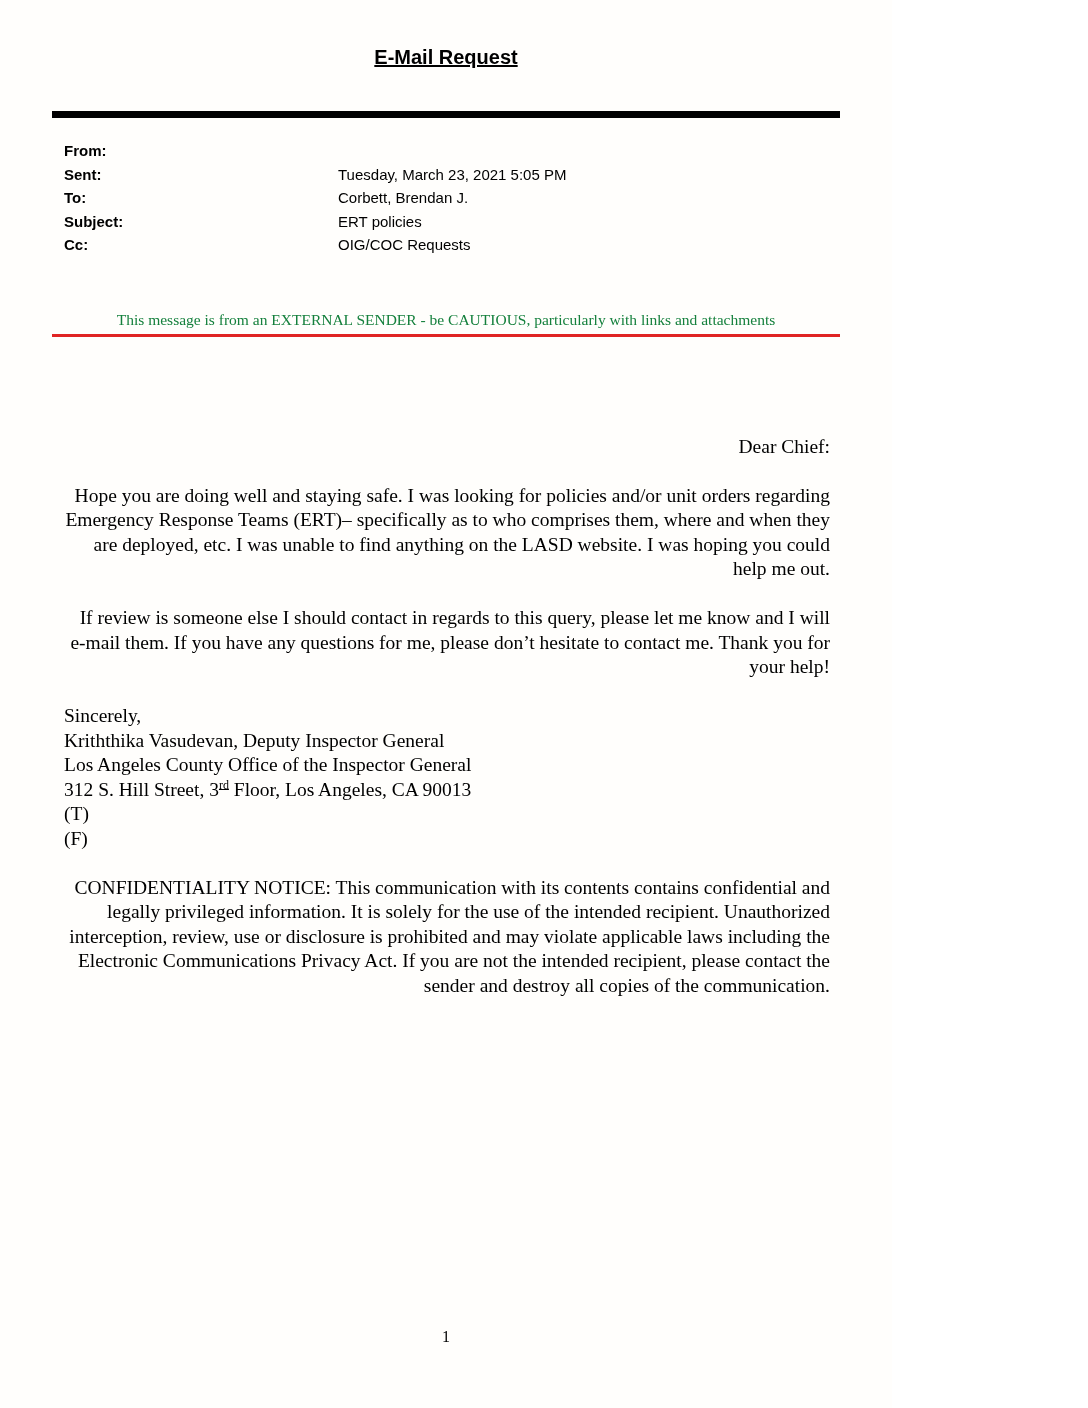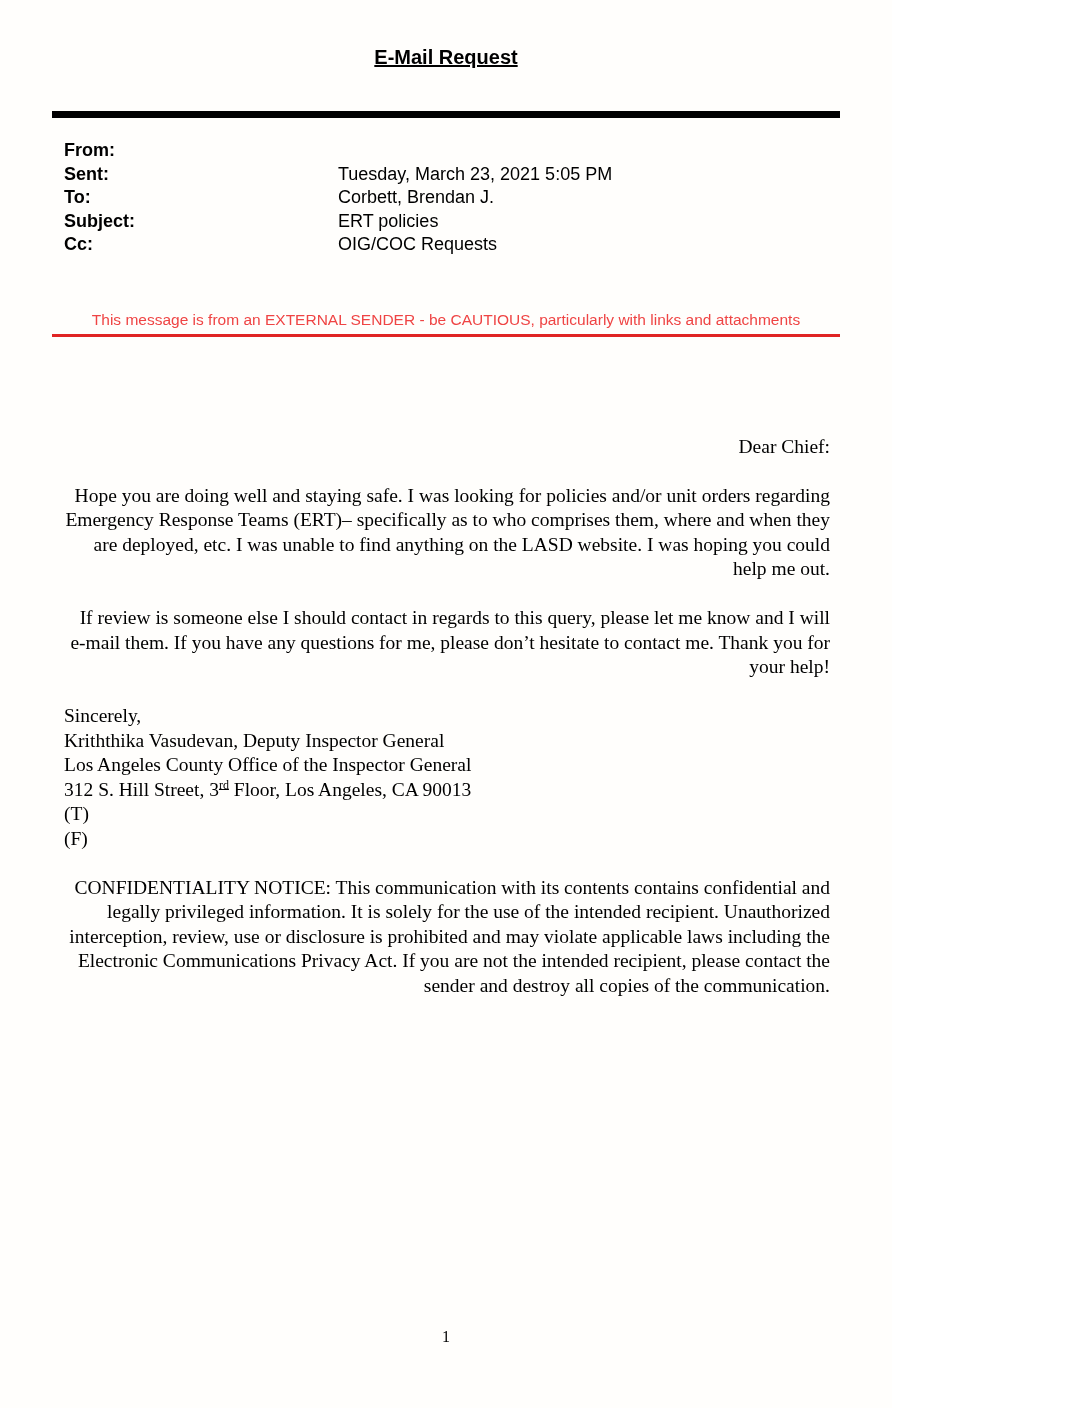--- a/index.html
+++ b/index.html
@@ -25,21 +25,21 @@
   
   .top-rule {
     margin: 41px 52px 0 52px;
     height: 7px;
     background: #000;
   }
   
   .fields {
     margin: 21px 64px 0 64px;
     font-family: "Liberation Sans", sans-serif;
-    font-size: 18px;
+    font-size: 15px;
     line-height: 23.5px;
   }
   .field-row { display: flex; }
   .field-label { width: 274px; font-weight: bold; flex-shrink: 0; }
   .field-value { flex: 1; }
   
   .warning {
     margin-top: 53px;
     text-align: center;
     font-family: "Liberation Sans", sans-serif;
@@ -97,21 +97,21 @@
       <span class="field-label">Subject:</span>
       <span class="field-value">ERT policies</span>
     </div>
     <div class="field-row">
       <span class="field-label">Cc:</span>
       <span class="field-value">OIG/COC Requests</span>
     </div>
   </div>
 
   <div class="warning">
-    <span style="color: #ef4444;">This message is from an EXTERNAL SENDER - be CAUTIOUS, particularly with links and attachments</span>
+    <span style="color: #15803d; font-family: Liberation Serif, serif;">This message is from an EXTERNAL SENDER - be CAUTIOUS, particularly with links and attachments</span>
   </div>
   <div class="warning-rule" style="background: rgb(224, 36, 36);"></div>
 
   <div class="body">
     <p>Dear Chief:</p>
     <p>Hope you are doing well and staying safe. I was looking for policies and/or unit orders regarding Emergency Response Teams (ERT)– specifically as to who comprises them, where and when they are deployed, etc. I was unable to find anything on the LASD website. I was hoping you could help me out.</p>
     <p>If review is someone else I should contact in regards to this query, please let me know and I will e-mail them. If you have any questions for me, please don’t hesitate to contact me. Thank you for your help!</p>
 
     <div class="sig-block">
       <span class="sig-line">Sincerely,</span>

